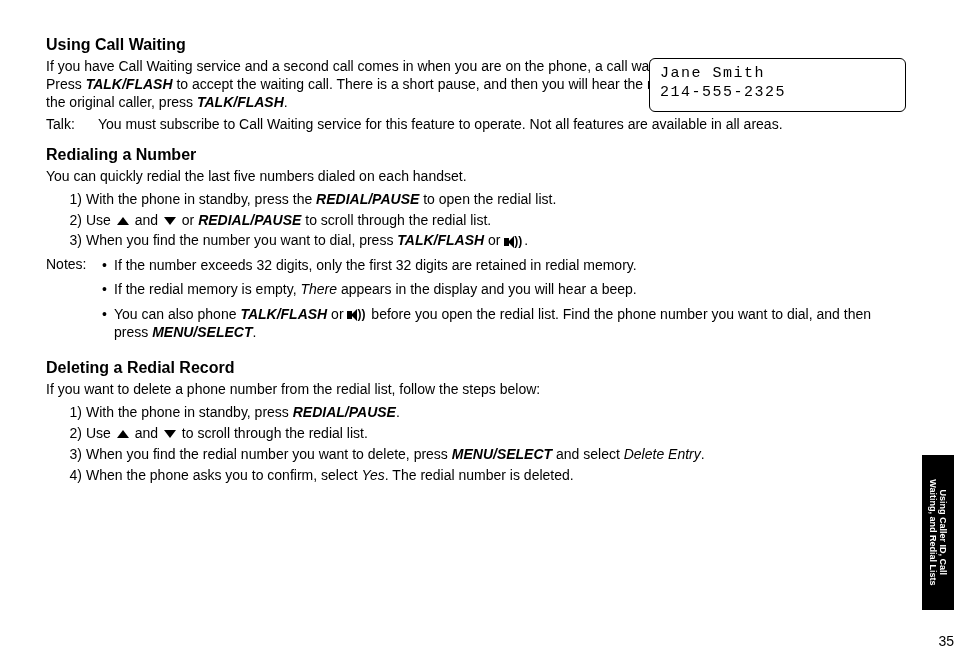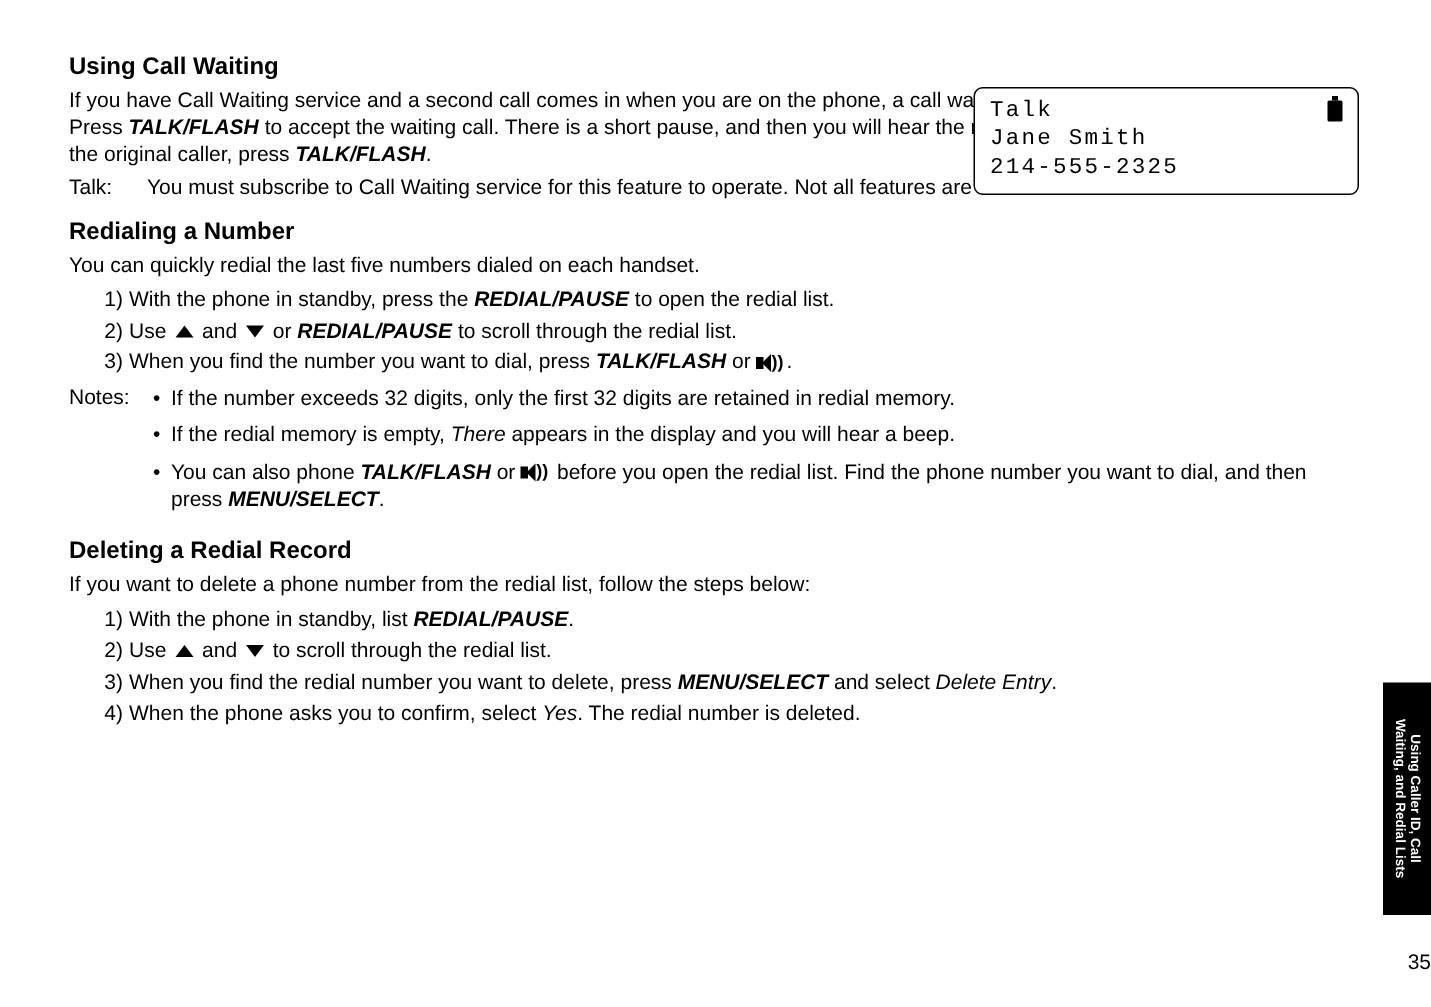--- a/index.html
+++ b/index.html
@@ -141,24 +141,20 @@
     text-align: right;
     font-size: 14px;
   }
 </style>
 </head>
 <body>
 
 <div class="page">
 
   <div class="lcd">
-    <div class="row1">
-      <span>Talk</span>
-      <span class="batt"></span>
-    </div>
     <div>Jane Smith</div>
     <div>214-555-2325</div>
   </div>
 
   <h2>Using Call Waiting</h2>
   <div class="para-wrap">
     <p>
       <span>If you have Call Waiting service and a second call comes in when you are on the phone, a call waiting tone will sound. Press </span><span class="bolditalic">TALK/FLASH</span><span> to accept the waiting call. There is a short pause, and then you will hear the new caller. To return to the original caller, press </span><span class="bolditalic">TALK/FLASH</span><span>.</span>
     </p>
     <div class="note-row">
@@ -211,21 +207,21 @@
       </div>
     </div>
   </div>
 
   <h2 style="margin-top:12px;">Deleting a Redial Record</h2>
   <p>If you want to delete a phone number from the redial list, follow the steps below:</p>
   <ol>
     <li>
       <span class="num">1)</span>
       <span class="body">
-        <span>With the phone in standby, list </span><span class="bolditalic">REDIAL/PAUSE</span><span>.</span>
+        <span>With the phone in standby, press </span><span class="bolditalic">REDIAL/PAUSE</span><span>.</span>
       </span>
     </li>
     <li>
       <span class="num">2)</span>
       <span class="body">
         <span>Use </span><span class="up-arrow"></span><span> and </span><span class="down-arrow"></span><span> to scroll through the redial list.</span>
       </span>
     </li>
     <li>
       <span class="num">3)</span>

